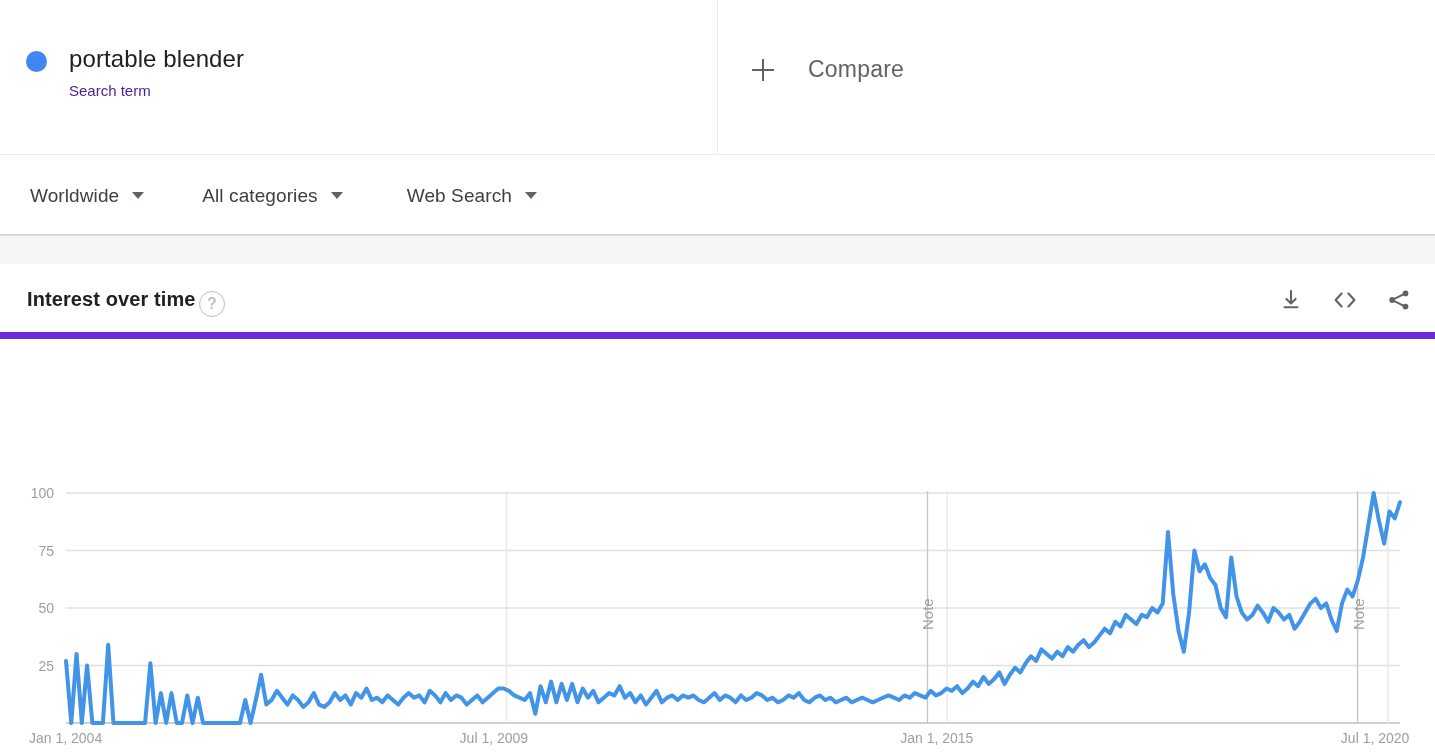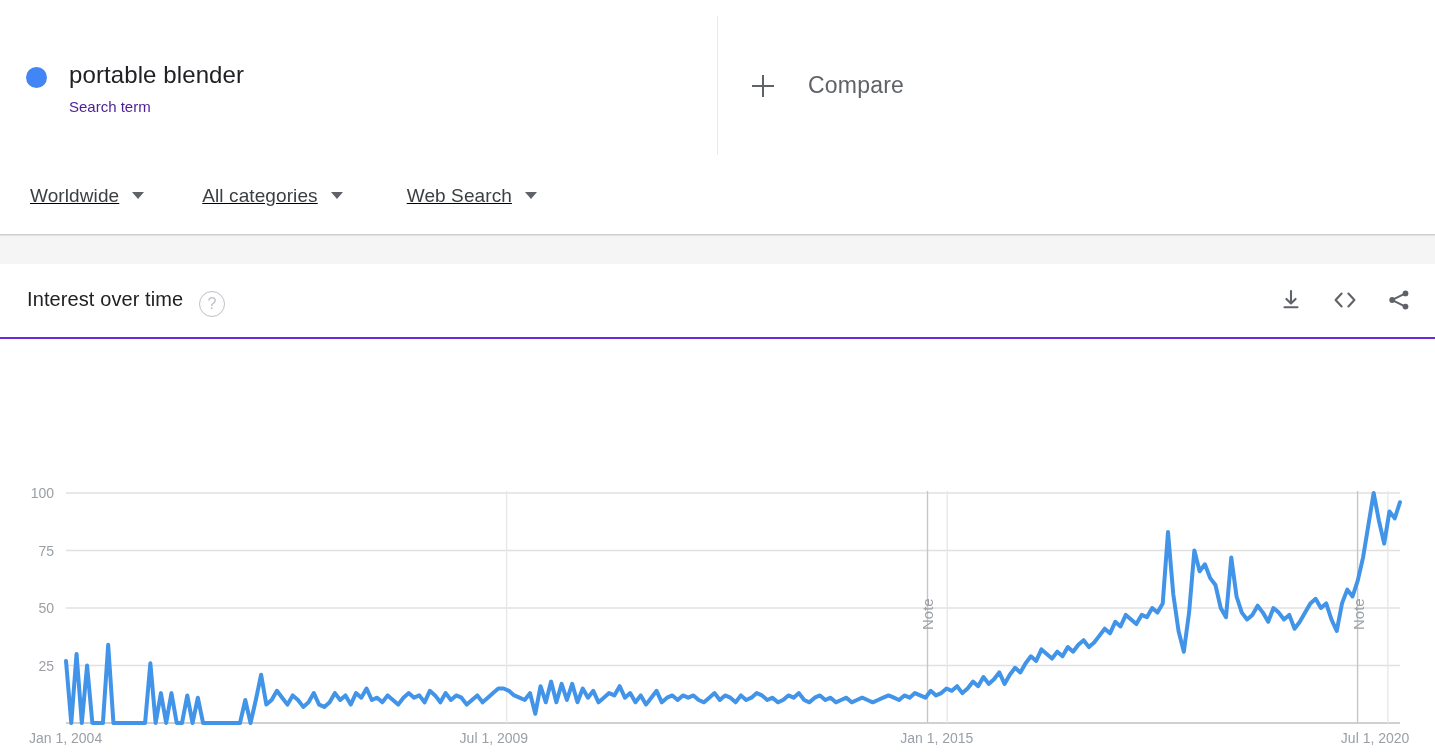--- a/index.html
+++ b/index.html
@@ -13,21 +13,21 @@
   #page {
     position: relative;
     width: 1435px;
     height: 752px;
     background: #fff;
   }
 
   
   .term-strip {
     position: absolute;
-    left: 0; top: 16px;
+    left: 0; top: 0;
     width: 1435px; height: 155px;
     background: #fff;
     border-bottom: 1px solid #e8eaed;
   }
   .term-card {
     position: absolute;
     left: 0; top: 0;
     width: 718px; height: 154px;
     border-right: 1px solid #e8eaed;
   }
@@ -93,21 +93,20 @@
 
   
   .filter-bar {
     position: absolute;
     left: 0; top: 155px;
     width: 1435px; height: 81px;
     background: #fff;
     display: flex;
     align-items: center;
     padding-left: 30px;
-    text-decoration: underline;
   }
   .filter-item {
     display: flex;
     align-items: center;
     cursor: pointer;
     margin-right: 42px;
     height: 100%;
   }
   .filter-label {
     font-size: 19px;
@@ -137,21 +136,22 @@
   
   .iot-card {
     position: absolute;
     left: 0; top: 264px;
     width: 1435px; height: 488px;
     background: #fff;
   }
   .iot-header {
     position: relative;
     height: 75px;
-    border-bottom: 2px solid #6d28d9;
+    border-bottom: 7px solid #6d28d9;
+    font-weight: bold;
   }
   .iot-title {
     position: absolute;
     left: 27px; top: 24px;
     font-size: 20px;
     color: #202124;
     letter-spacing: .1px;
   }
   .help-icon {
     position: absolute;

